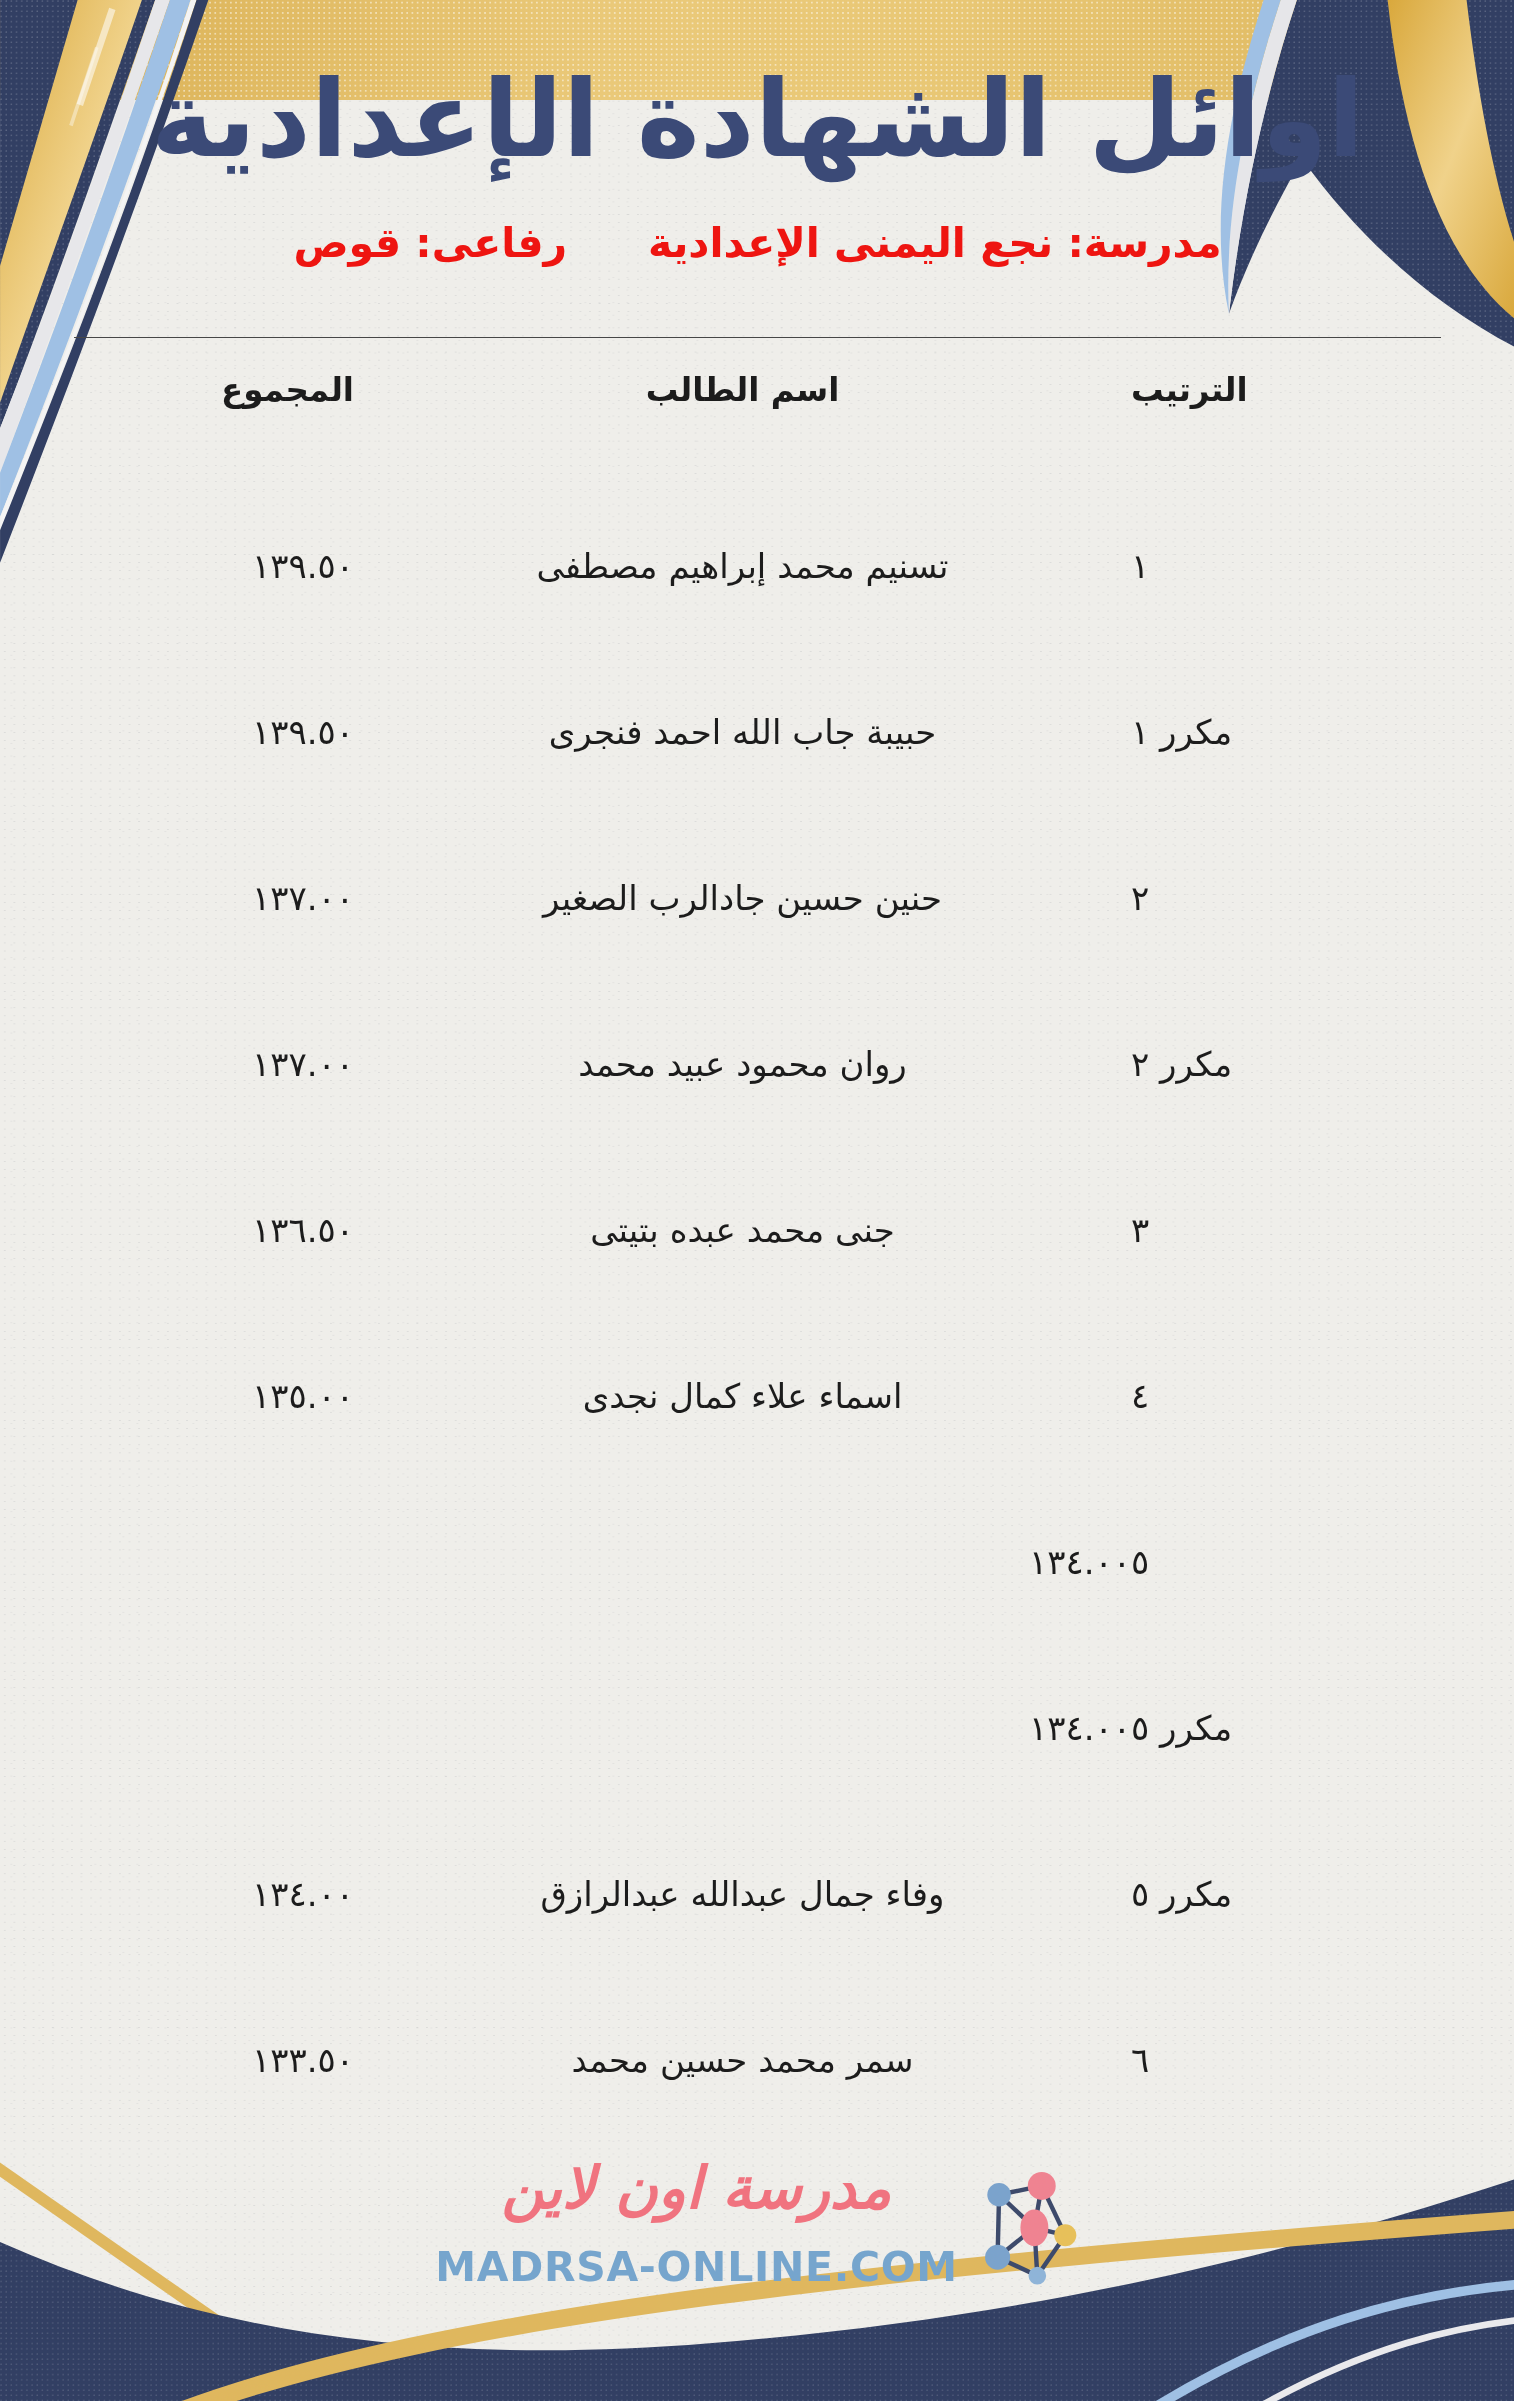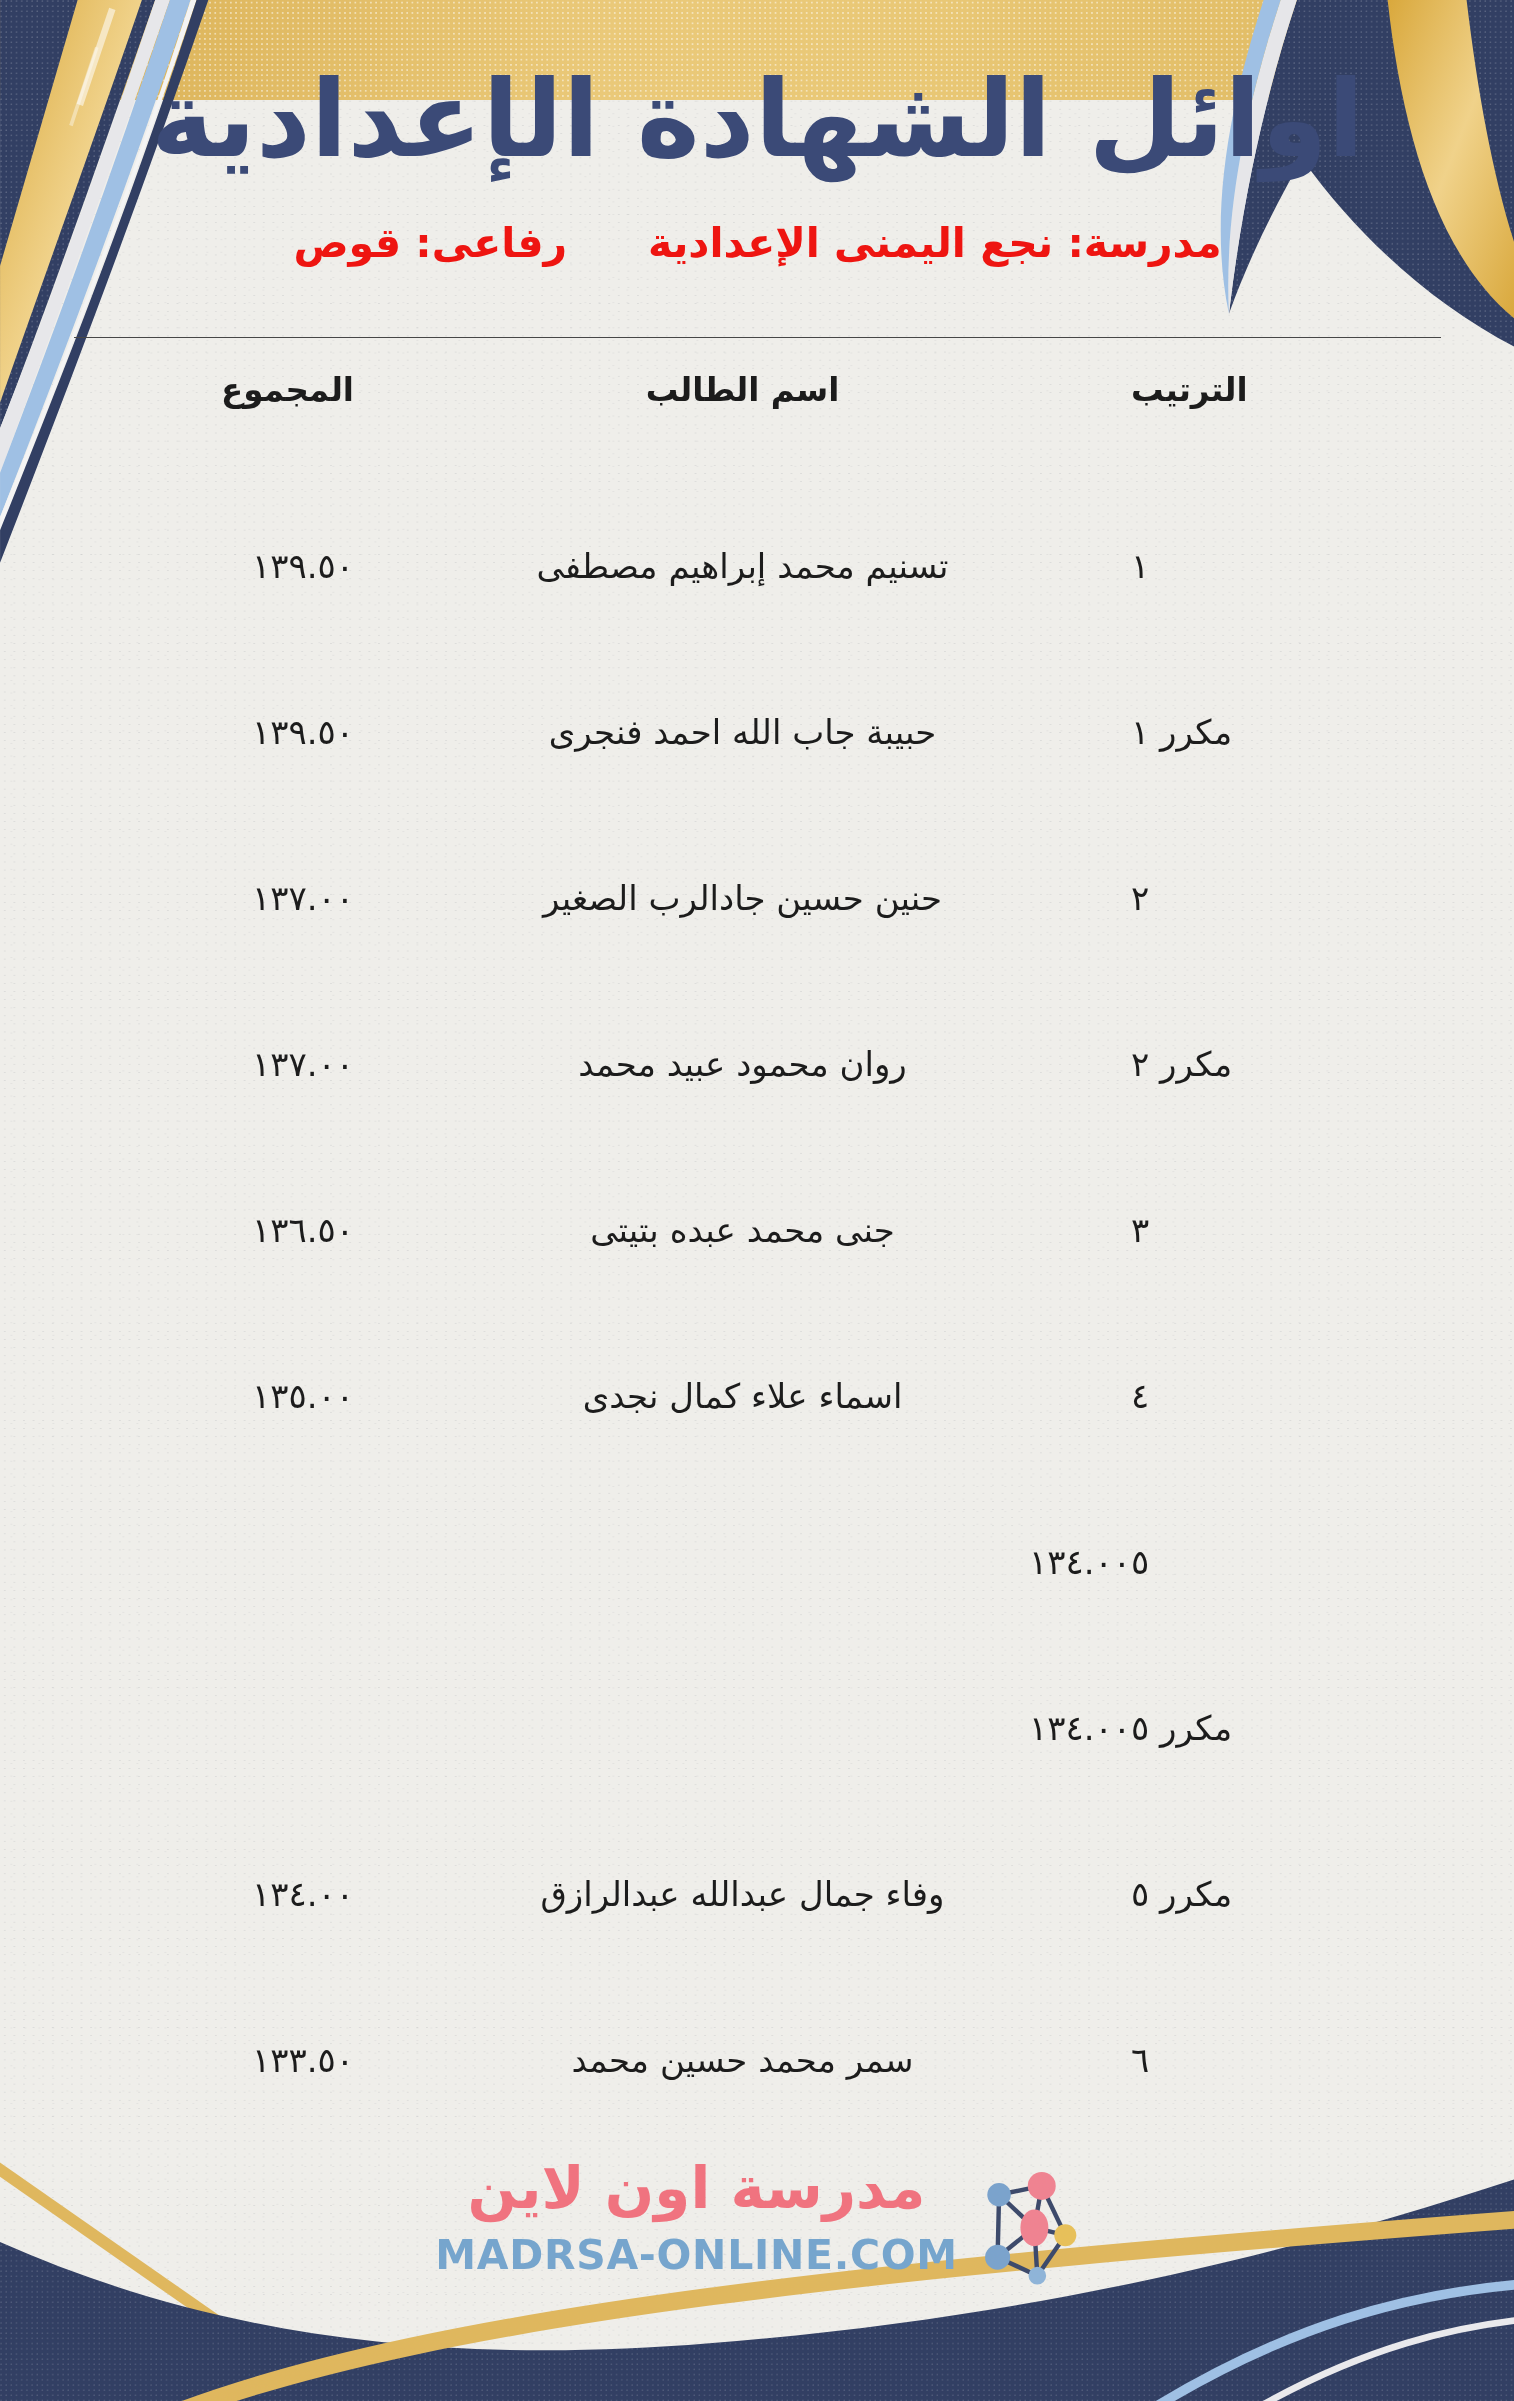--- a/index.html
+++ b/index.html
@@ -54,22 +54,22 @@
   .col-rank{text-align:left;}
   .col-name{text-align:center;}
   .col-total{text-align:right;padding-left:22px;}
   
   .footer-brand{
     position:absolute;top:2152px;left:0;width:100%;
     display:flex;justify-content:center;z-index:5;
   }
   .footer-inner{display:flex;flex-direction:row;align-items:flex-start;gap:19px;direction:ltr;}
   .brand-text{text-align:center;}
-  .brand-ar{font-size:58px;font-weight:700;color:#f0737f;line-height:1.25;}
-  .brand-en{font-size:41px;font-weight:700;color:#76a5cd;line-height:1.2;margin-top:6px;letter-spacing:0.7px;}
+  .brand-ar{font-size:58px;font-weight:700;color:#f0737f;line-height:1.25;font-style:italic;}
+  .brand-en{font-size:41px;font-weight:700;color:#76a5cd;line-height:1.2;margin-top:18px;letter-spacing:0.7px;}
   .logo-icon{margin-top:13.3px;}
 </style>
 </head>
 <body>
 
 <div class="page" dir="rtl">
 
   <div class="gold-band"></div>
 
   <svg class="corner-tl" width="266" height="709" viewBox="0 0 360 960">

